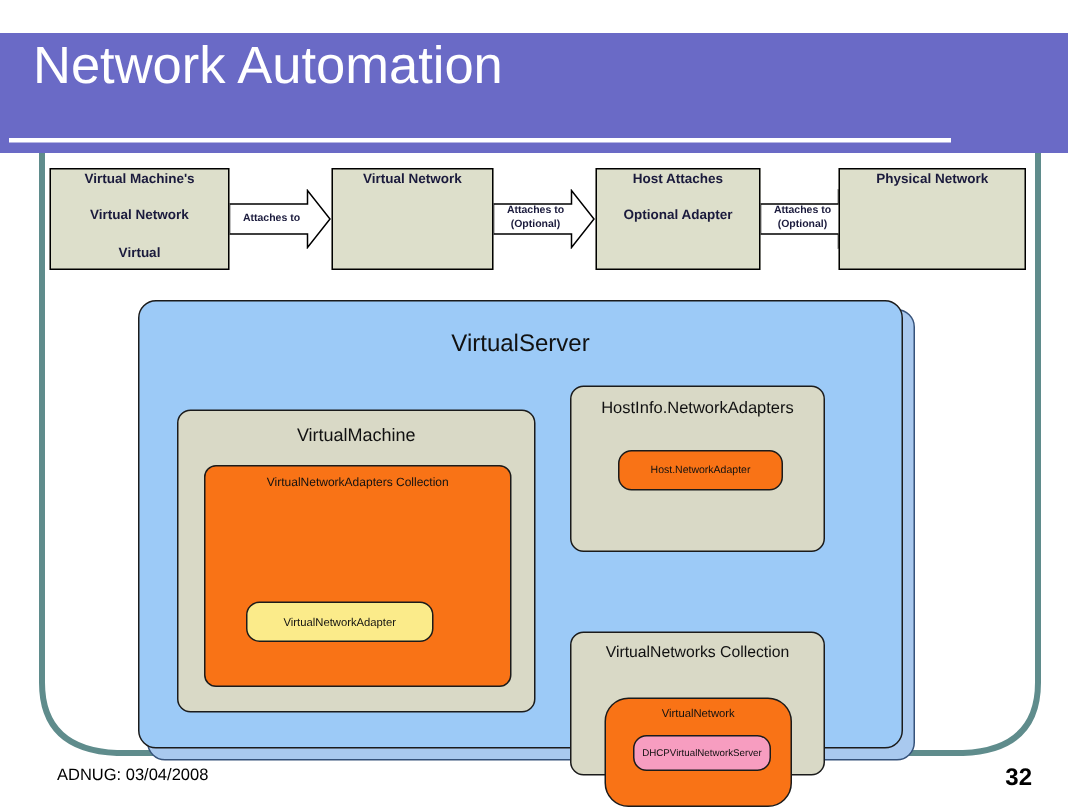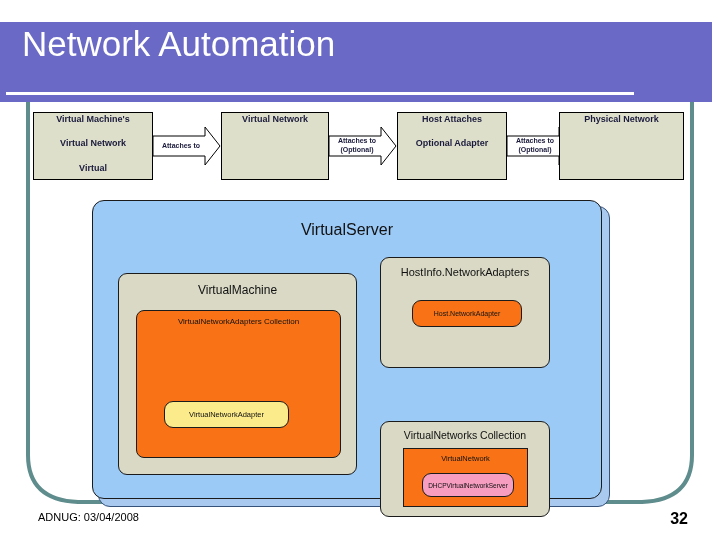--- a/index.html
+++ b/index.html
@@ -85,21 +85,21 @@
   
   .hina{left:287px;top:56px;width:170px;height:111px;}
   .hina > .lbl{top:8px;font-size:11px;}
   .hna{left:31px;top:42px;width:110px;height:27px;border-radius:9px;
        display:flex;align-items:center;justify-content:center;
        font-size:7px;color:#111111;}
 
   
   .vnc{left:287px;top:178px;width:170px;height:96px;margin-top:42px;}
   .vnc > .lbl{top:7px;font-size:10.5px;}
-  .vnet{left:22px;top:26px;width:125px;height:59px;border-radius:0;}
+  .vnet{left:22px;top:43px;width:125px;height:73px;border-radius:16px;}
   .vnet > .lbl{top:5px;font-size:7.5px;}
   .dhcp{left:18px;top:24px;width:92px;height:24px;border-radius:9px;
         display:flex;align-items:center;justify-content:center;
         font-size:6.5px;color:#111111;}
 
   
   .foot-left{
     position:absolute;left:38px;top:511px;font-size:11px;color:#000000;text-align:center;
   }
   .foot-right{

